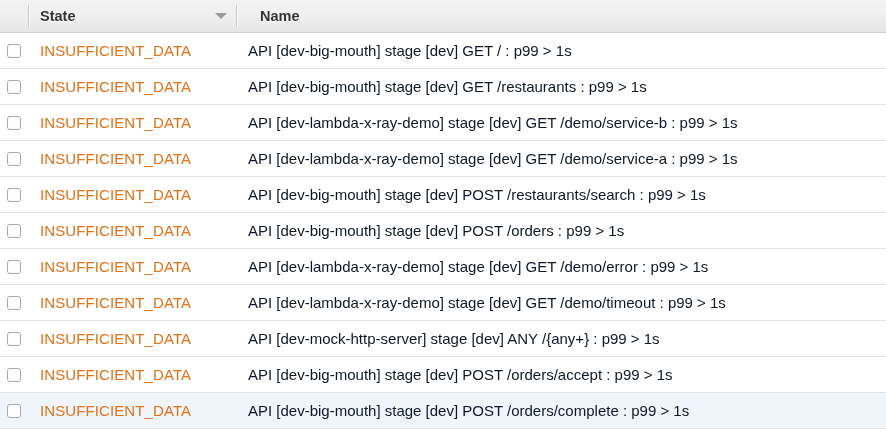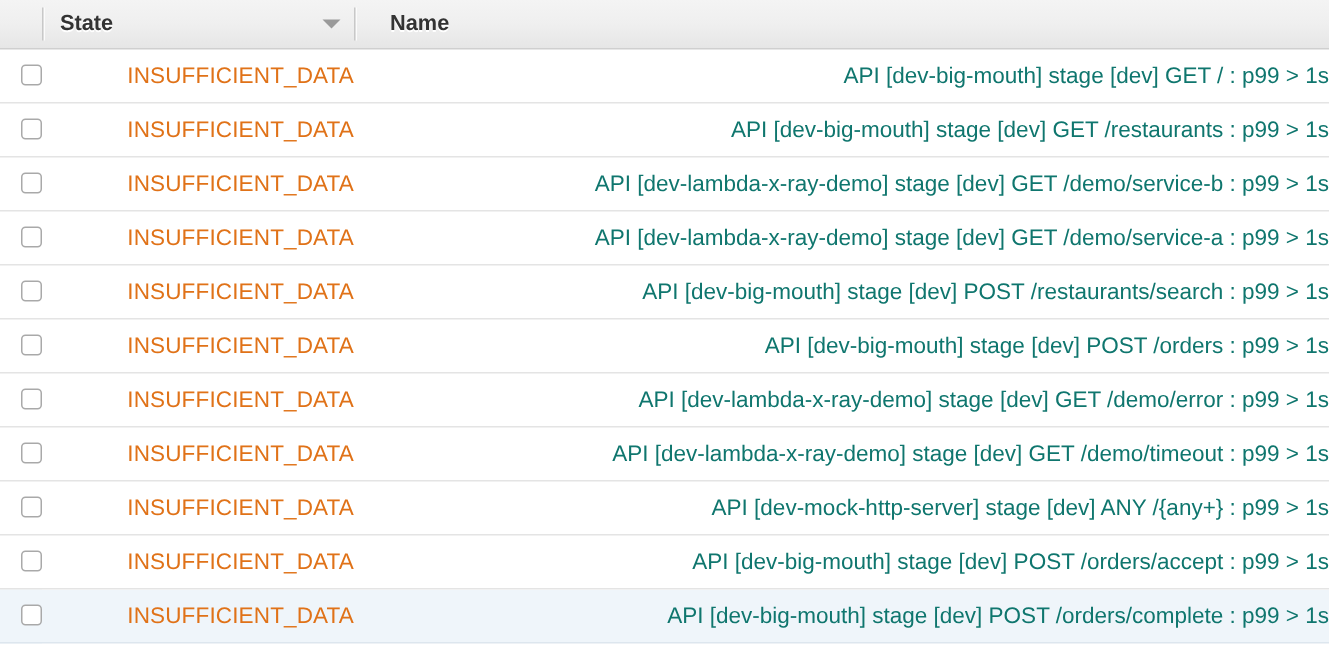--- a/index.html
+++ b/index.html
@@ -78,21 +78,20 @@
     background: #ffffff;
   }
   .row.highlight {
     background: #eff5fa;
   }
   .row td {
     border-bottom: 1px solid #e4e4e4;
     padding: 0;
     vertical-align: middle;
     height: 36px;
-    text-align: right;
   }
   .row.highlight td {
     border-bottom: 1px solid #dde6ee;
   }
 
   .cell-check {
     width: 28px;
     text-align: center;
   }
   .chk {
@@ -111,21 +110,21 @@
     padding-left: 12px !important;
     font-size: 15px;
     color: #e07218;
     letter-spacing: 0.1px;
     white-space: nowrap;
     overflow: hidden;
   }
   .cell-name {
     padding-left: 12px !important;
     font-size: 15px;
-    color: #0f766e;
+    color: #0f172a;
     white-space: nowrap;
     overflow: hidden;
   }
 </style>
 </head>
 <body>
 
 <table class="alarm-table">
   <thead>
     <tr class="table-head-row">

